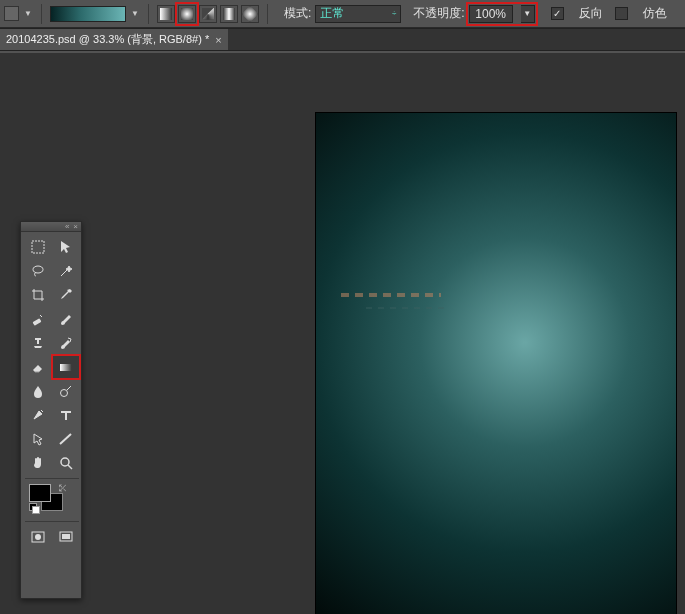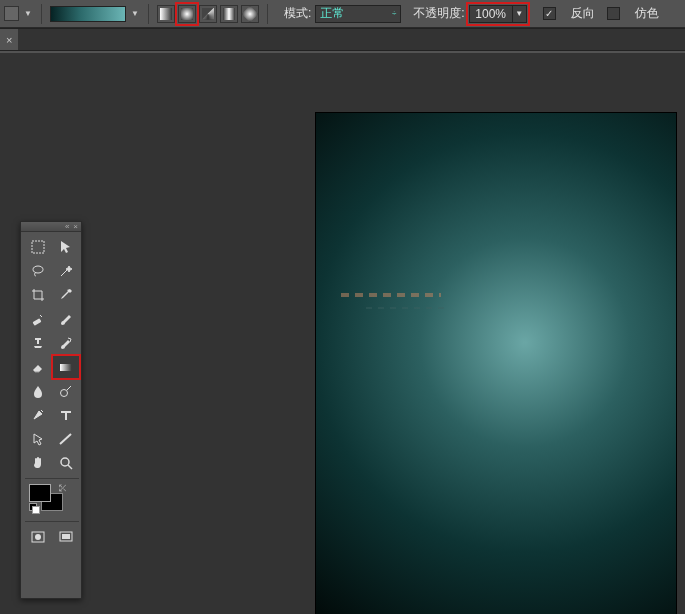--- a/index.html
+++ b/index.html
@@ -251,35 +251,36 @@
 
   <div class="divider-v"></div>
 
   <span class="opt-label">模式:</span>
   <div class="mode-select">
     <span>正常</span>
     <span style="font-size:8px;">÷</span>
   </div>
 
   <span class="opt-label">不透明度:</span>
-  <div class="highlight-red" style="display:flex;">
+  <div class="highlight-red" style="display:flex;gap:8px;">
     <div class="opacity-box">100%</div>
     <div class="opacity-arrow">▼</div>
   </div>
 
   <span style="width:8px;"></span>
   <span class="checkbox">✓</span>
   <span class="cb-label">反向</span>
 
   <span class="checkbox"></span>
   <span class="cb-label">仿色</span>
 </div>
 
 <div class="tab-bar">
   <div class="file-tab">
+    <span>20104235.psd @ 33.3% (背景, RGB/8#) *</span>
     <span class="tab-close">×</span>
   </div>
 </div>
 
 <div class="workspace">
 
   <div class="canvas">
     <div class="canvas-scribble"></div>
     <div class="canvas-scribble2"></div>
   </div>

